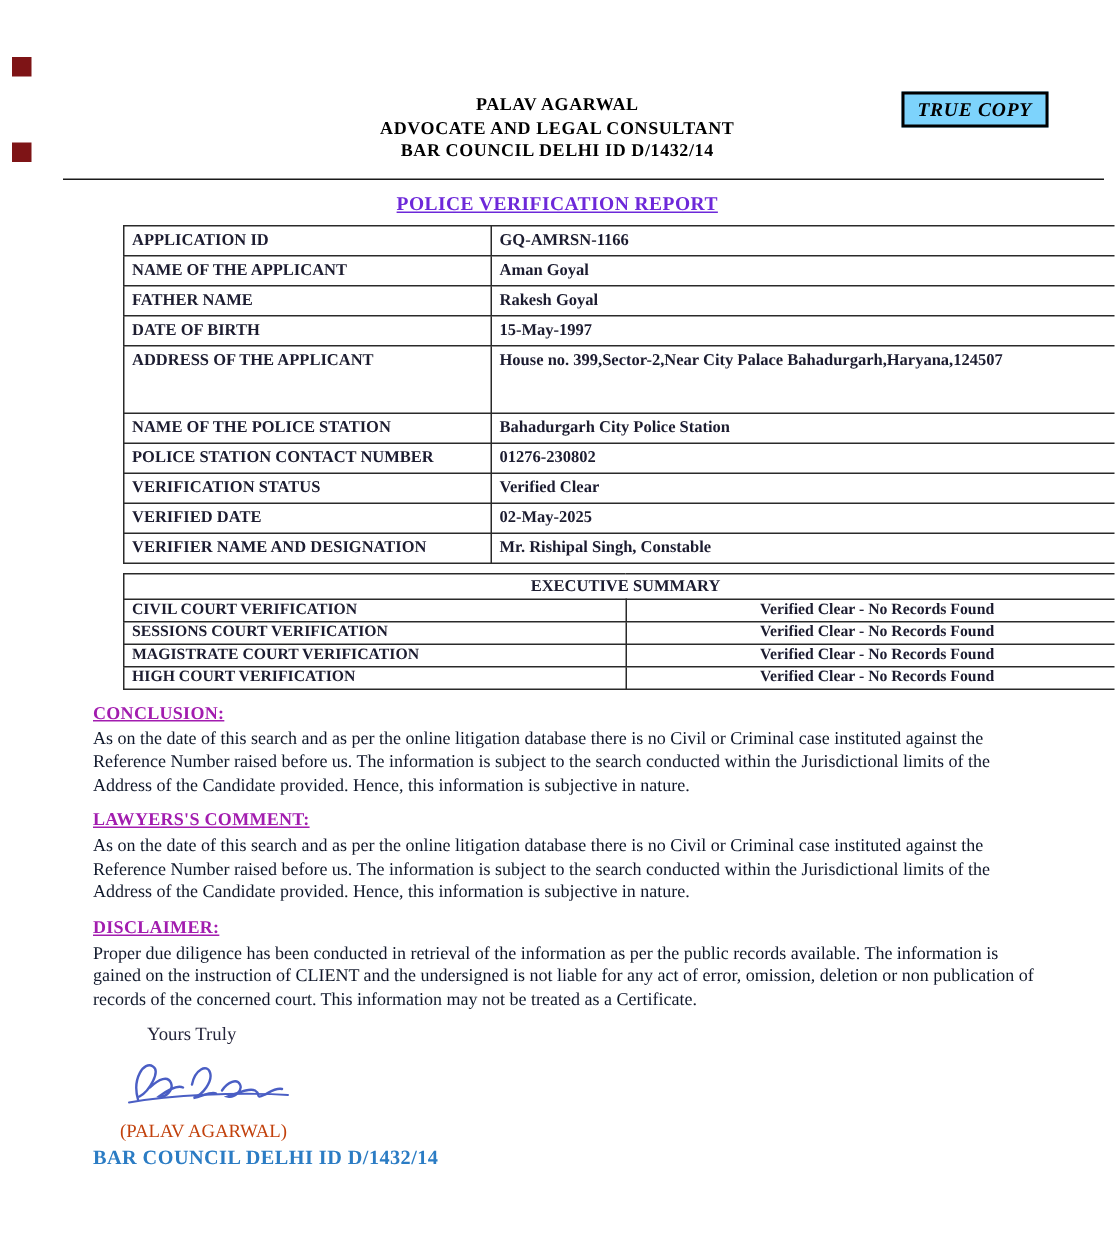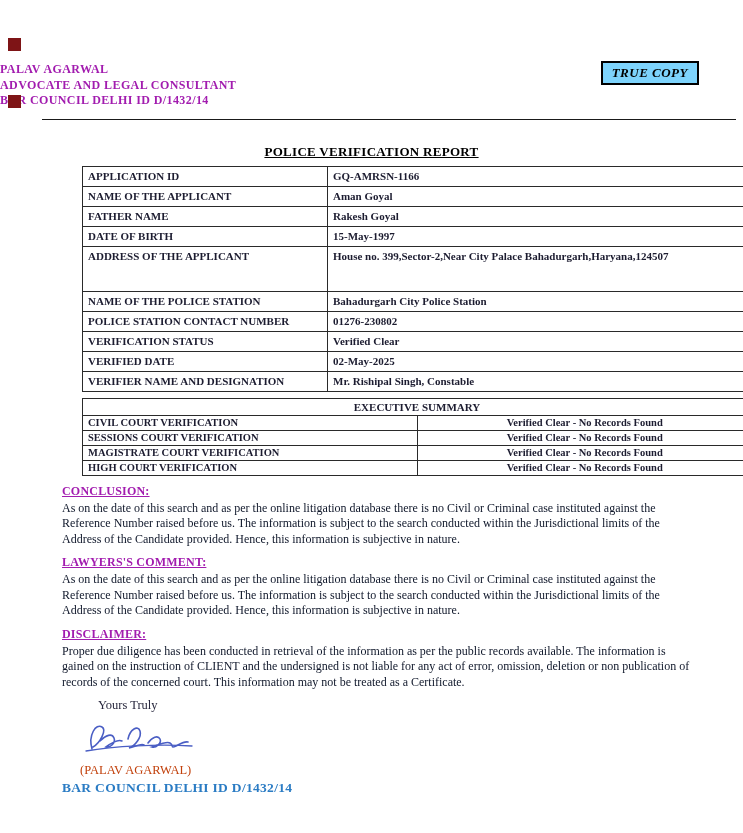--- a/index.html
+++ b/index.html
@@ -22,40 +22,40 @@
     position: absolute; top: 61px; right: 44px;
     border: 2px solid #000;
     padding: 2px 9px;
     font-weight: bold; font-style: italic;
     font-size: 13px; color: #000;
     letter-spacing: 0.5px;
     background: #7dd3fc;
   }
   .letterhead {
     padding-top: 62px;
-    text-align: left;
+    text-align: center;
     font-weight: bold;
     font-size: 12px;
     line-height: 15.5px;
     letter-spacing: 0.4px;
-    color: #a21caf;
+    color: #000000;
   }
   .rule {
     border: none;
     border-top: 1.5px solid #1a1a1a;
     margin: 10px 7px 0 42px;
   }
   .title {
-    margin-top: 24px;
+    margin-top: 8px;
     text-align: center;
     font-weight: bold;
     font-size: 13px;
     text-decoration: underline;
     letter-spacing: 0.3px;
-    color: #000000;
+    color: #6d28d9;
   }
   table {
     border-collapse: collapse;
     margin-left: 82px;
     width: 670px;
     table-layout: fixed;
   }
   td, th {
     border: 1px solid #2a2a2a;
     font-weight: bold;

